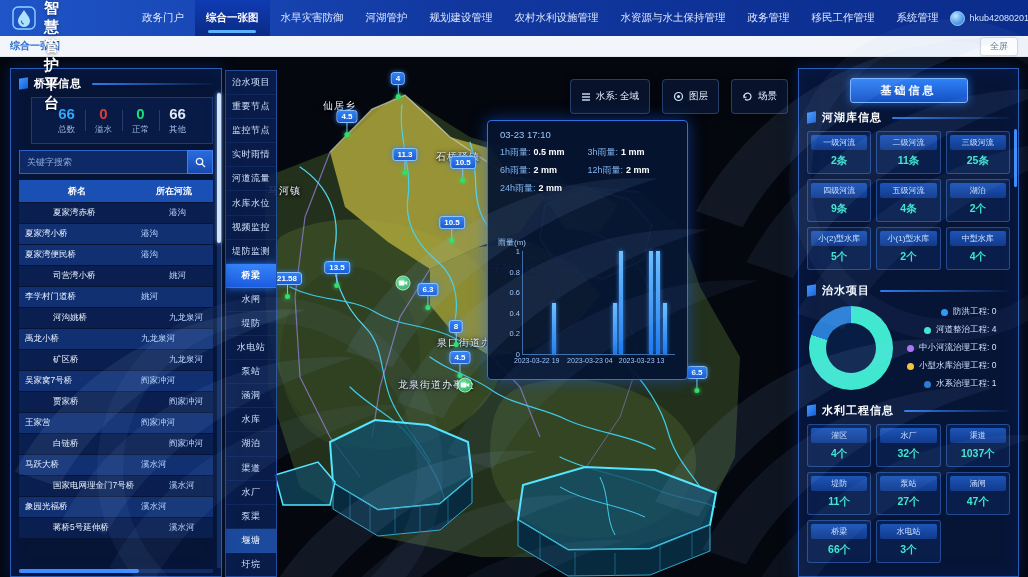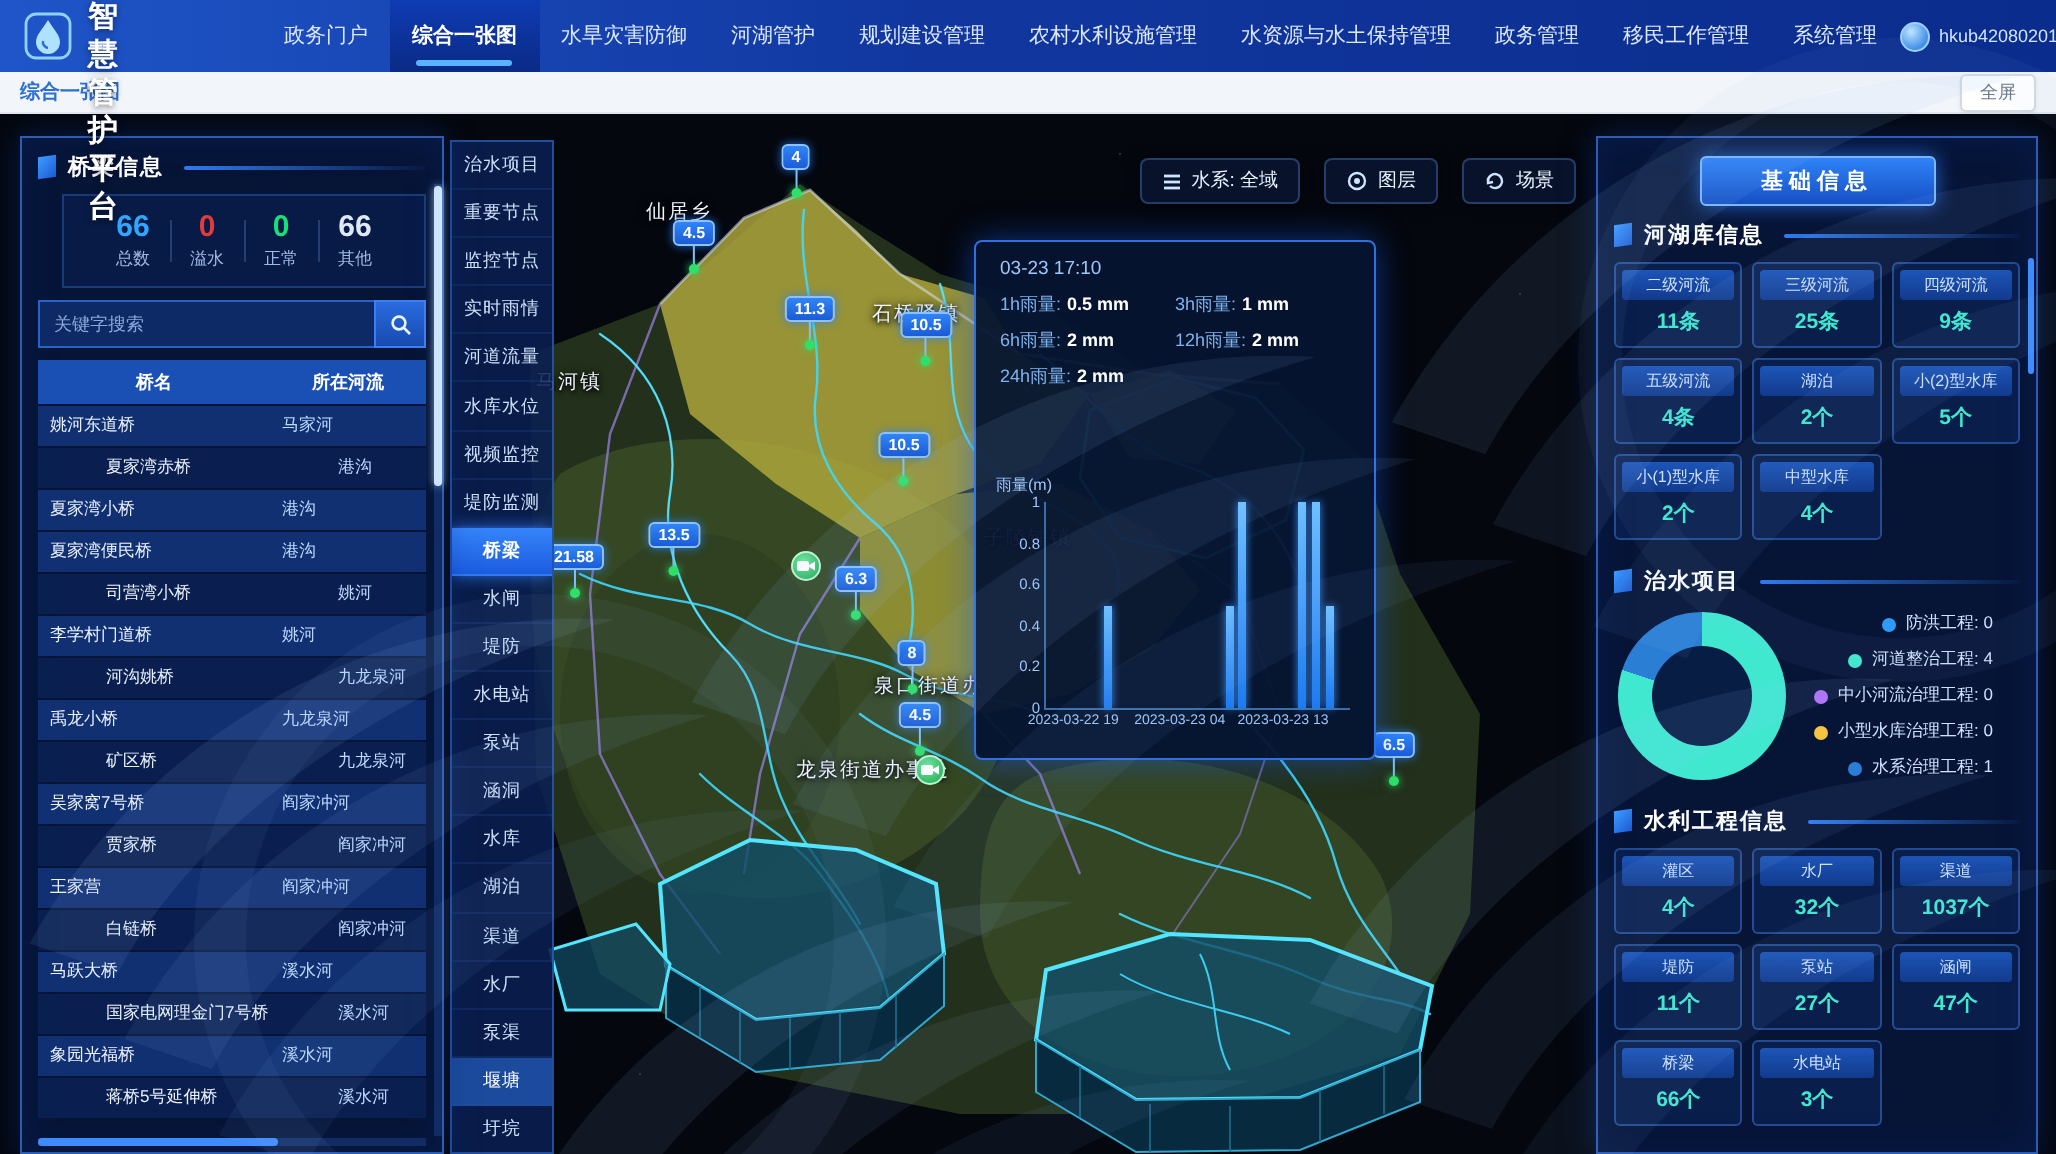--- a/index.html
+++ b/index.html
@@ -37,21 +37,21 @@
       #04070e; overflow:hidden; }
   .map-svg { position:absolute; left:0; top:0; }
   .town-label { position:absolute; color:#f2f6ff; font-size:10px; letter-spacing:1px; text-shadow:0 0 5px #000,0 1px 2px #000; white-space:nowrap; z-index:5; }
   .marker { position:absolute; z-index:6; transform:translate(-50%,0); display:flex; flex-direction:column; align-items:center; cursor:pointer; }
   .marker .tag { background:linear-gradient(#2f85f7,#1b5cd6); border:1px solid #8cc2ff; border-radius:3px; color:#fff; font-size:8px; font-weight:bold; padding:1px 4px; box-shadow:0 0 5px rgba(40,130,255,.8); white-space:nowrap; }
   .marker .stem { width:1px; height:9px; background:#7fc0ff; }
   .marker .dot { width:5px; height:5px; border-radius:50%; background:#2ee06a; box-shadow:0 0 4px #2ee06a; }
   .camera { position:absolute; z-index:6; width:15px; height:15px; border-radius:50%; background:radial-gradient(circle at 40% 35%,#6fe89a,#1da74e); border:1px solid #bdf5d2; transform:translate(-50%,-50%); display:flex; align-items:center; justify-content:center; cursor:pointer; }
 
   .map-controls { position:absolute; right:240px; top:22px; display:flex; gap:12px; z-index:8; }
-  .map-btn { height:23px; background:rgba(9,22,48,.88); border:1px solid rgba(90,140,220,.35); border-radius:4px; color:#e8f1ff; font-size:9.5px; display:flex; align-items:center; gap:5px; padding:0 10px; cursor:pointer; box-shadow:0 0 6px rgba(0,0,0,.6); }
+  .map-btn { height:35px; background:rgba(9,22,48,.88); border:1px solid rgba(90,140,220,.35); border-radius:4px; color:#e8f1ff; font-size:9.5px; display:flex; align-items:center; gap:5px; padding:0 10px; cursor:pointer; box-shadow:0 0 6px rgba(0,0,0,.6); }
 
   
   .panel { position:absolute; background:rgba(6,22,57,.93); border:1px solid rgba(58,118,224,.75); z-index:20;
     box-shadow:0 0 14px rgba(10,50,140,.5), inset 0 0 20px rgba(20,70,180,.15); }
   .sec-head { display:flex; align-items:center; gap:6px; padding:7px 8px 4px 8px; }
   .sec-head .cube { width:9px; height:11px; background:linear-gradient(135deg,#3e9bff,#1b5cd6); transform:skewY(-8deg); }
   .sec-head .t { color:#fff; font-size:11px; font-weight:bold; letter-spacing:1px; }
   .sec-head .line { flex:1; height:2px; margin-left:4px; background:linear-gradient(90deg,#2e7bf0,rgba(46,123,240,.05)); border-radius:1px; }
 
   
@@ -394,24 +394,20 @@
           <circle cx="4.5" cy="4.5" r="3.2" fill="none" stroke="#eaf3ff" stroke-width="1.3"></circle>
             <line x1="7" y1="7" x2="10" y2="10" stroke="#eaf3ff" stroke-width="1.3"></line>
         </svg>
       </div>
     </div>
     <div class="btable" id="bridge-table">
         <div class="brow head">
           <div class="c1c">桥名</div>
           <div class="c2c">所在河流</div>
         </div>
-        <div class="brow odd">
-          <div class="c1c">姚河东道桥</div>
-          <div class="c2c">马家河</div>
-        </div>
         <div class="brow even">
           <div class="c1c">夏家湾赤桥</div>
           <div class="c2c">港沟</div>
         </div>
         <div class="brow odd">
           <div class="c1c">夏家湾小桥</div>
           <div class="c2c">港沟</div>
         </div>
         <div class="brow odd">
           <div class="c1c">夏家湾便民桥</div>
@@ -505,20 +501,24 @@
         <button class="hbtn">基础信息</button>
       </div>
 
     <div class="sec-head">
       <span class="cube"></span>
       <span class="t">河湖库信息</span>
       <span class="line"></span>
     </div>
     <div class="tiles" id="tiles-1">
         <div class="tile">
+          <div class="tl">一级河流</div>
+          <div class="tv">2条</div>
+        </div>
+        <div class="tile">
           <div class="tl">二级河流</div>
           <div class="tv">11条</div>
         </div>
         <div class="tile">
           <div class="tl">三级河流</div>
           <div class="tv">25条</div>
         </div>
         <div class="tile">
           <div class="tl">四级河流</div>
           <div class="tv">9条</div>

